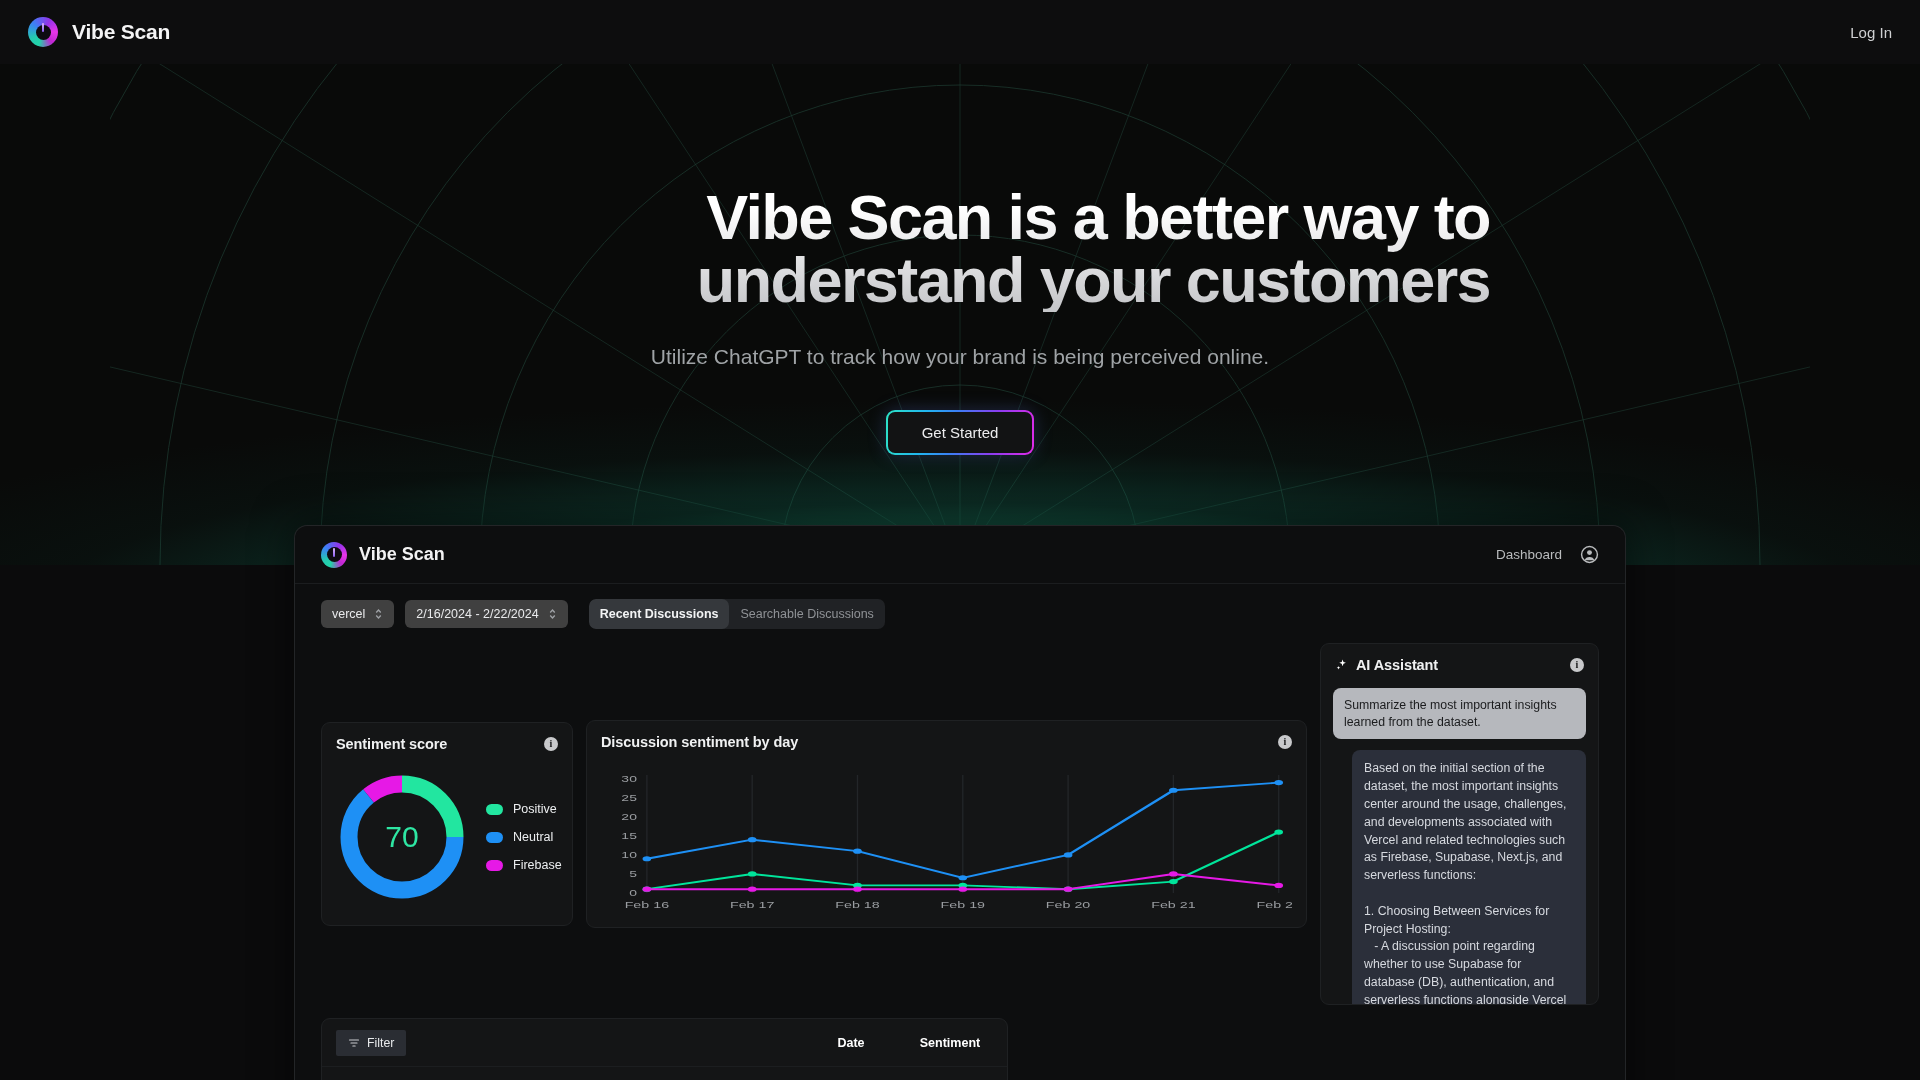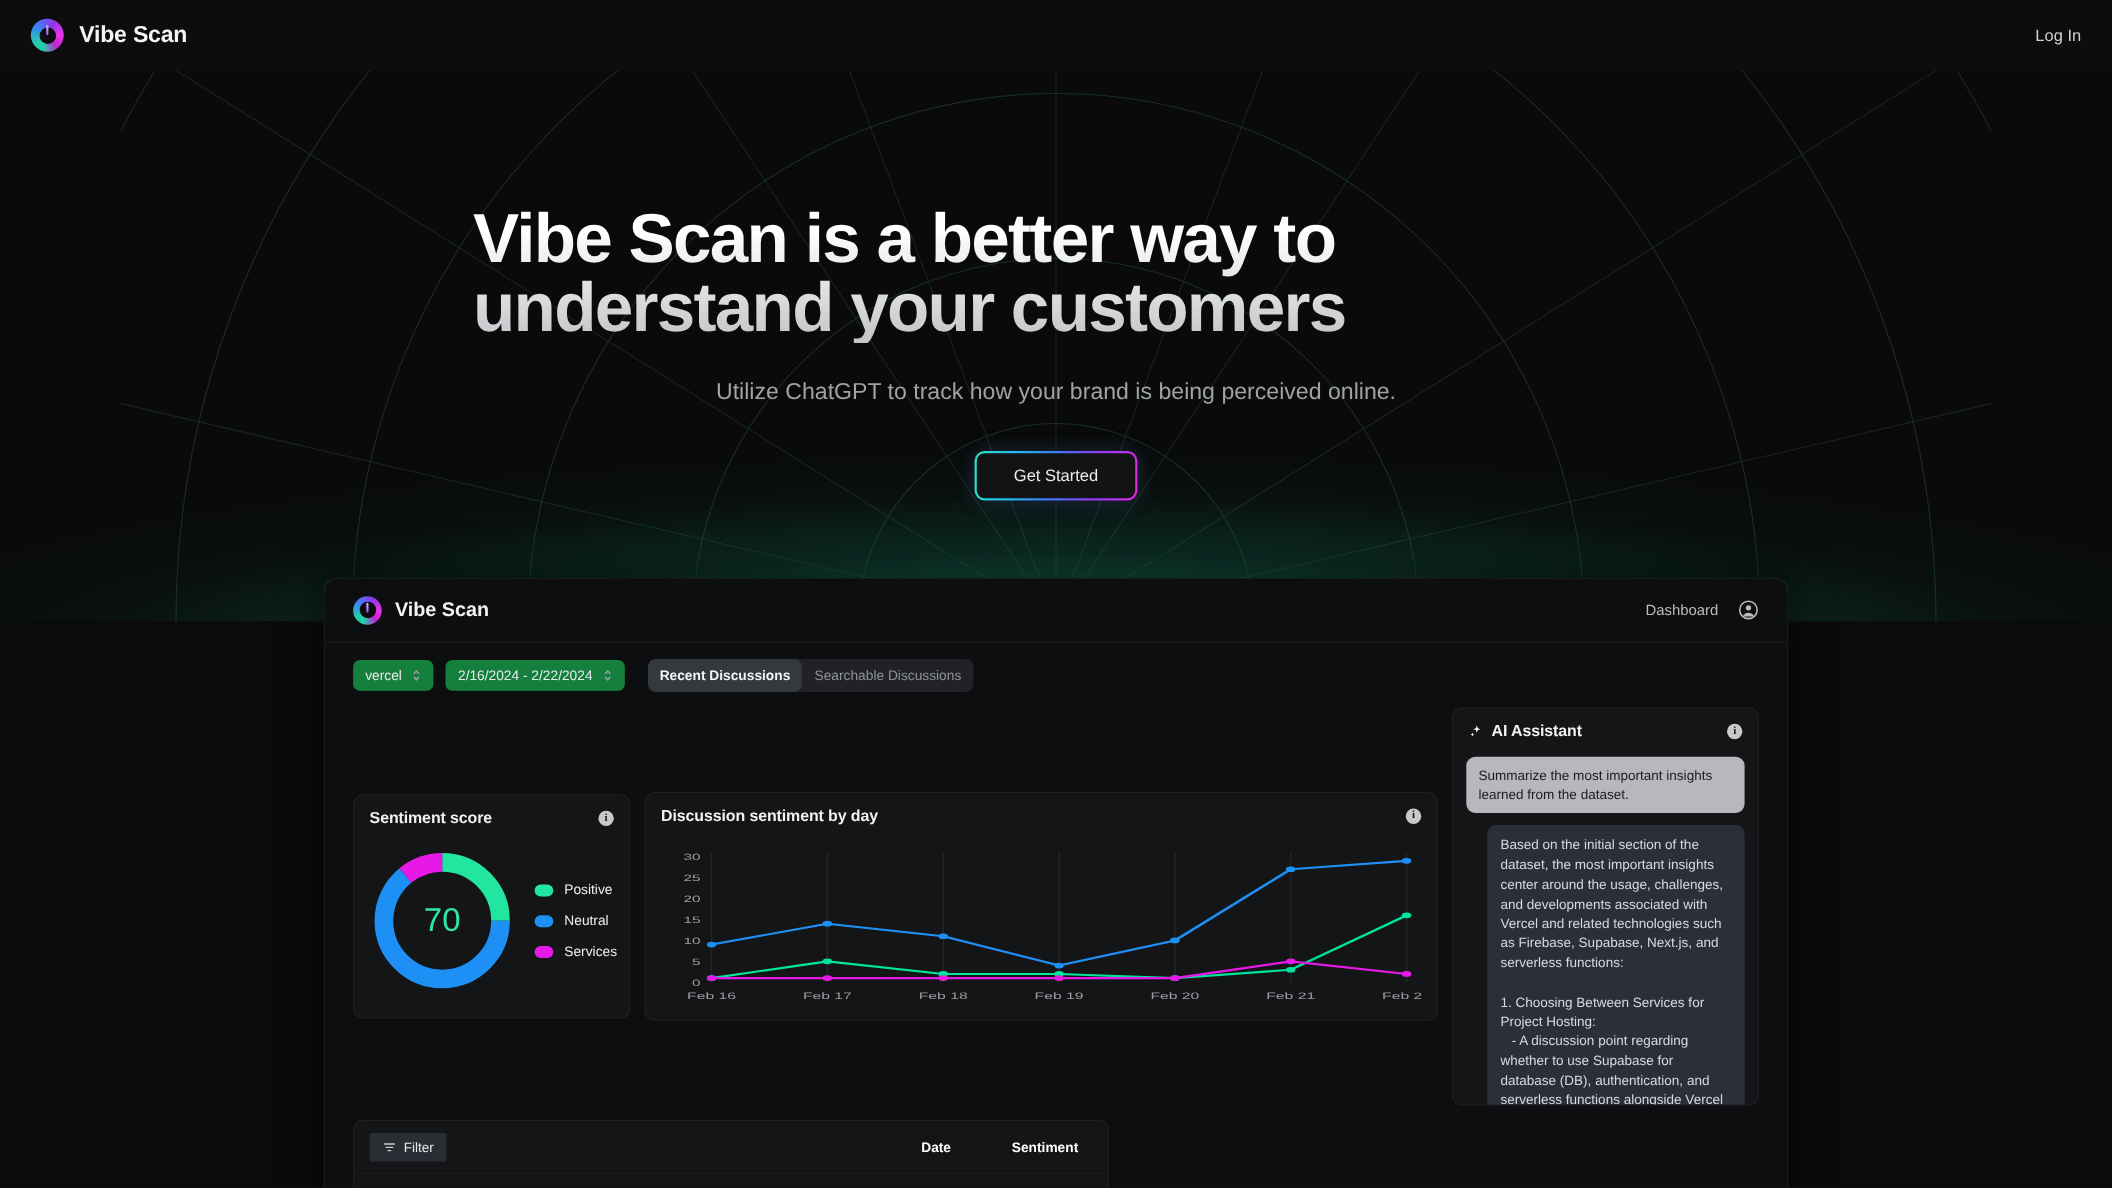--- a/index.html
+++ b/index.html
@@ -67,21 +67,21 @@
         rgba(9,10,9,0) 90%);
     pointer-events:none;
   }
   .hero-inner{
     position:relative; z-index:5;
     display:flex; flex-direction:column; align-items:center;
     padding-top:122px;
   }
   .hero-title{
     font-size:63px; line-height:1.0; font-weight:800;
-    text-align:left; letter-spacing:-1.6px;
+    text-align:right; letter-spacing:-1.6px;
     max-width:1060px;
     background:linear-gradient(180deg,#ffffff 18%,#c6c7ca 96%);
     -webkit-background-clip:text; background-clip:text;
     -webkit-text-fill-color:transparent; color:#eceef0;
   }
   .hero-sub{
     margin-top:30px; font-size:21px; line-height:1.42;
     color:#9fa3a6; text-align:center; font-weight:400;
     max-width:720px;
   }
@@ -126,21 +126,21 @@
   .dash-link{ font-size:13.5px; color:#b9bbbd; text-decoration:none; }
   .avatar-ic{ width:19px;height:19px; color:#b9bbbd; display:block; }
 
   
   .toolbar{
     display:flex; align-items:center; gap:11px;
     padding:15px 26px 14px;
   }
   .ctl{
     display:flex;align-items:flex-end; gap:9px;
-    background:#15803d; border-radius:6px;
+    background:#404040; border-radius:6px;
     padding:7px 11px;
     font-size:12.5px; color:#e9eaec;
     white-space:nowrap;
   }
   .chev{ width:9px;height:14px; color:#9fa2a6; flex:none; }
   .seg{
     display:flex; background:#202225; border-radius:7px; padding:0; margin-left:10px;
     overflow:hidden;
   }
   .seg-item{
@@ -337,21 +337,21 @@
             <div class="leg">
               <span class="sw" style="background:#22e6a0"></span>
               <span>Positive</span>
             </div>
             <div class="leg">
               <span class="sw" style="background:#1e90f5"></span>
               <span>Neutral</span>
             </div>
             <div class="leg">
               <span class="sw" style="background:#e619e6"></span>
-              <span>Services</span>
+              <span>Firebase</span>
             </div>
           </div>
         </div>
       </div>
     </div>
 
     <div class="col-mid">
       <div class="card">
         <div class="card-head">
           <span class="card-title">Discussion sentiment by day</span>

